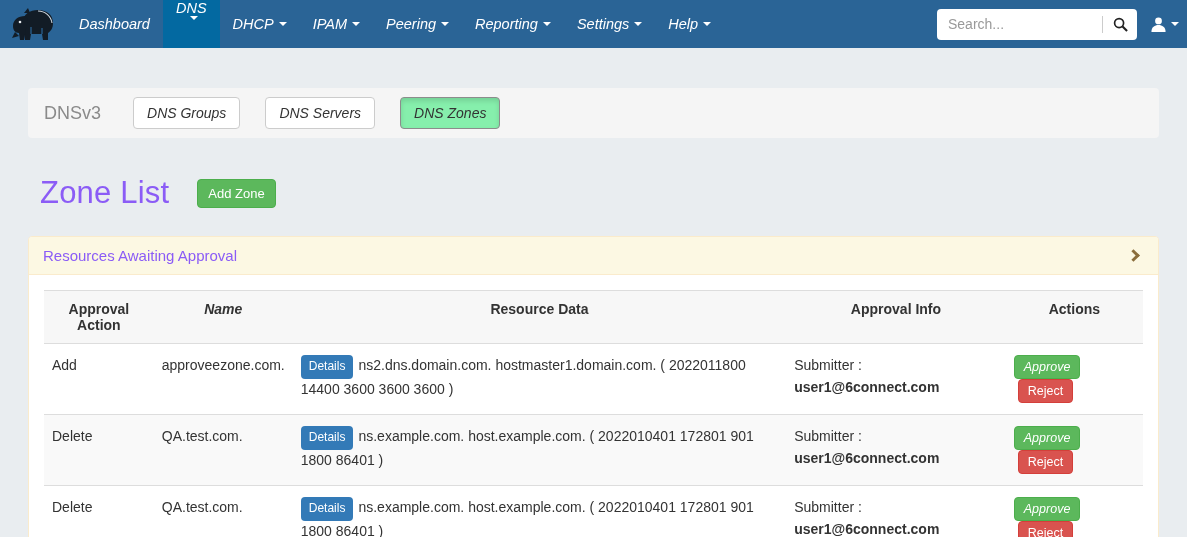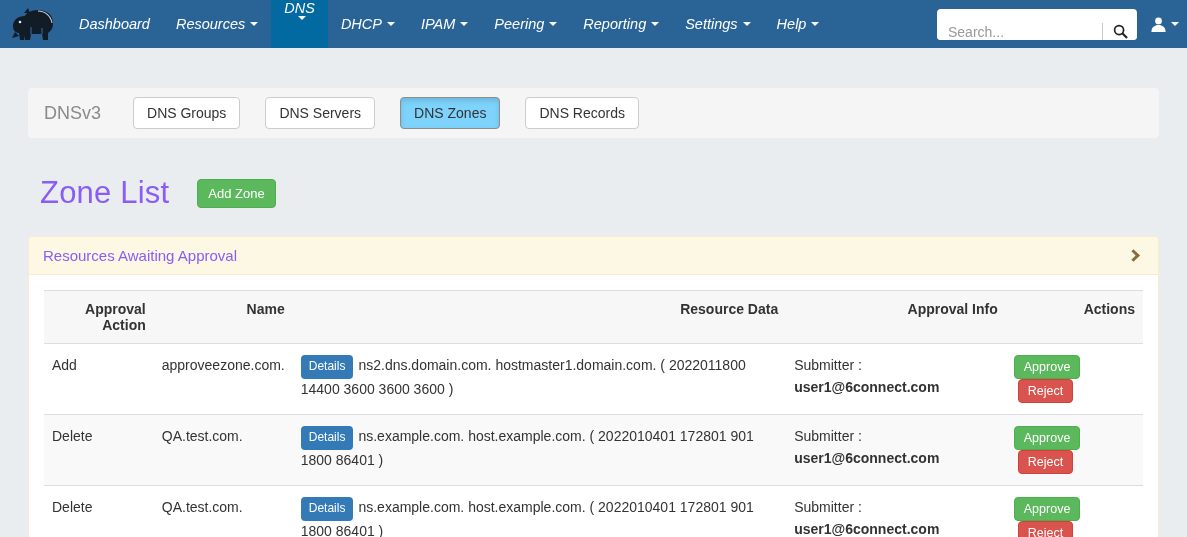--- a/index.html
+++ b/index.html
@@ -20,21 +20,21 @@
     color:#fff; font-size:14.5px; cursor:pointer; white-space:nowrap;font-style:italic;
   }
   .nav-item.active { background:#0369a1;flex-direction:column; }
   .caret {
     display:inline-block; width:0; height:0; margin-left:5px;
     border-left:4px solid transparent; border-right:4px solid transparent;
     border-top:4px solid #fff;
   }
   .nav-right { margin-left:auto; display:flex; align-items:center; padding-right:8px; }
   .searchbox {
-    display:flex; align-items:flex-end; height:31px; width:200px;
+    display:flex; align-items:center; height:31px; width:200px;
     background:#fff; border-radius:4px; overflow:hidden;
   }
   .searchbox input {
     flex:1; min-width:0; border:none; outline:none; padding:0 11px;
     font-size:14px; color:#555; font-family:"Liberation Sans", sans-serif;
   }
   .searchbox input::placeholder { color:#999; }
   .search-btn {
     width:35px; background:#fff; border:none; border-left:1px solid #ccc;
     display:flex; align-items:center; justify-content:center; cursor:pointer;
@@ -45,24 +45,24 @@
   
   .subnav {
     margin:40px 28px 0; background:#f5f5f5; border-radius:4px;
     display:flex; align-items:center; padding:9px 16px;
   }
   .subnav-label { font-size:18px; color:#8a8a8a; margin-right:32px; }
   .subnav-tabs { display:flex; }
   .tab-btn {
     background:#fff; border:1px solid #ccc; border-radius:4px;
     padding:7px 13px; font-size:14px; color:#333; margin-right:25px;
-    cursor:pointer; font-family:"Liberation Sans", sans-serif;
+    cursor:pointer; font-family:"Liberation Sans", sans-serif;font-style:italic;
   }
   .tab-btn.active {
-    background:#7dd3fc; border-color:#8c8c8c;
+    background:#86efac; border-color:#8c8c8c;
     box-shadow: inset 0 3px 5px rgba(0,0,0,0.125);
   }
 
   
   .content { margin:0 28px; }
   .page-header { display:flex; align-items:center; margin:25px 0 13px; }
   .page-title { font-size:31px; font-weight:400; color:#8b5cf6; margin:12px; letter-spacing:0.2px; }
   .btn-add {
     background:#5cb85c; border:1px solid #4cae4c; color:#fff;
     border-radius:4px; padding:6px 10px; font-size:13px; margin-left:16px;
@@ -78,39 +78,39 @@
   }
   .chevron-right {
     width:9px; height:9px; margin-right:6px;
     border-right:3px solid #8a6d3b; border-bottom:3px solid #8a6d3b;
     transform:rotate(-45deg);
   }
   .panel-body { padding:15px 15px 42px; }
 
   table { width:100%; border-collapse:collapse; font-size:14px; color:#333; }
   th {
-    background:#f7f7f7; text-align:right; font-weight:700;
+    background:#f7f7f7; text-align:center; font-weight:700;
     padding:10px 8px; border-top:1px solid #ddd; border-bottom:1px solid #ddd;
     vertical-align:top;
   }
   td { padding:11px 8px; border-top:1px solid #ddd; vertical-align:top; line-height:1.55; }
   tbody tr:nth-child(even) { background:#f9f9f9; }
-  .col-action { width:10%; } .col-name { width:12.5%; } .col-data { width:45%; }
+  .col-action { width:10%; } .col-name { width:12.5%;font-style:italic; } .col-data { width:45%; }
   .col-info { width:20%; } .col-actions { width:12.5%; }
 
   .badge-details {
     display:inline-block; background:#337ab7; color:#fff; border-radius:4px;
     padding:2px 8px 3px; font-size:12px; margin-right:5px; cursor:pointer;
   }
   .submitter-email { font-weight:bold; display:block; }
   .btn-small {
     color:#fff; border-radius:4px; padding:4px 9px; font-size:12.5px;
     cursor:pointer; font-family:"Liberation Sans", sans-serif;
   }
-  .btn-approve { background:#5cb85c; border:1px solid #4cae4c; }
+  .btn-approve { background:#5cb85c; border:1px solid #4cae4c;font-style:italic; }
   .btn-reject  { background:#d9534f; border:1px solid #d43f3a; margin-left:4px; }
 </style>
 </head>
 <body>
 
 <div class="navbar">
   <div class="brand">
     <svg width="44" height="34" viewBox="0 0 44 34">
       <g fill="#121c26">
         <path d="M12 15 C12 7 19 3 27 3 C36 3 42 8 42 16 C42 21 40 24 37 26 L37 33 L32 33 L31 27 L20 27 L19 33 L14 33 L13 25 C12 22 12 18 12 15 Z"></path>
@@ -122,24 +122,20 @@
       <path d="M27 4 C34 4 40 9 41 16" stroke="#cfd8e0" stroke-width="1.1" fill="none"></path>
       <path d="M20 27 L20 20 M31 27 L31 21" stroke="#2a6496" stroke-width="1.2" fill="none"></path>
     </svg>
   </div>
 
   <ul class="nav-list">
       <li class="nav-item">
     <span>Dashboard</span>
 
   </li>
-      <li class="nav-item">
-    <span>Resources</span>
-    <span class="caret"></span>
-  </li>
       <li class="nav-item active">
     <span>DNS</span>
     <span class="caret"></span>
   </li>
       <li class="nav-item">
     <span>DHCP</span>
     <span class="caret"></span>
   </li>
       <li class="nav-item">
     <span>IPAM</span>
@@ -187,23 +183,20 @@
   <span class="subnav-label">DNSv3</span>
   <div class="subnav-tabs">
       <button class="tab-btn">
     <span>DNS Groups</span>
   </button>
       <button class="tab-btn">
     <span>DNS Servers</span>
   </button>
       <button class="tab-btn active">
     <span>DNS Zones</span>
-  </button>
-      <button class="tab-btn">
-    <span>DNS Records</span>
   </button>
     </div>
 </div>
 
 <div class="content">
   <div class="page-header">
     <h1 class="page-title">Zone List</h1>
     <button class="btn-add">Add Zone</button>
   </div>
 

